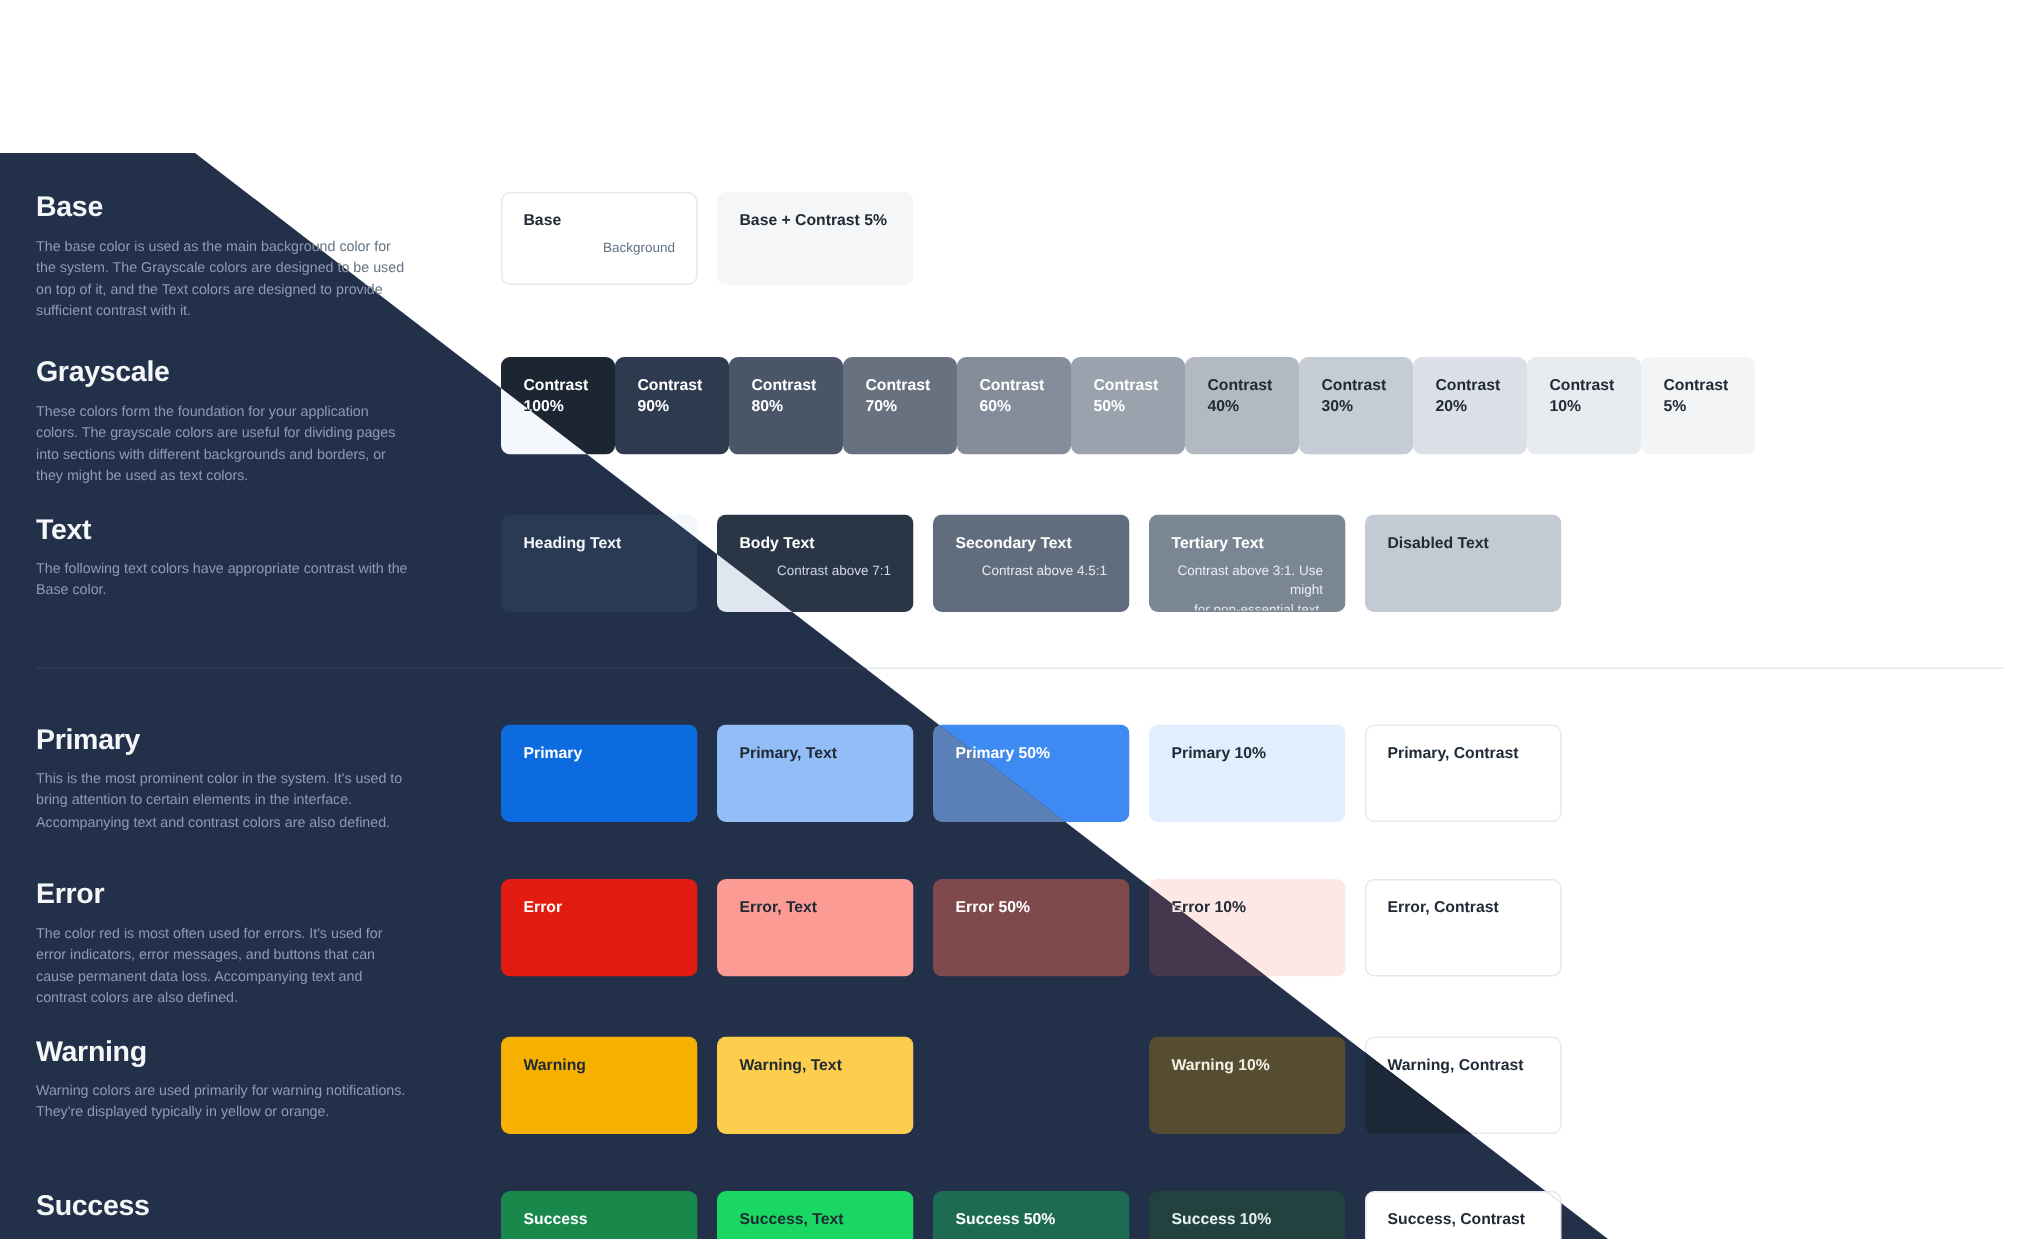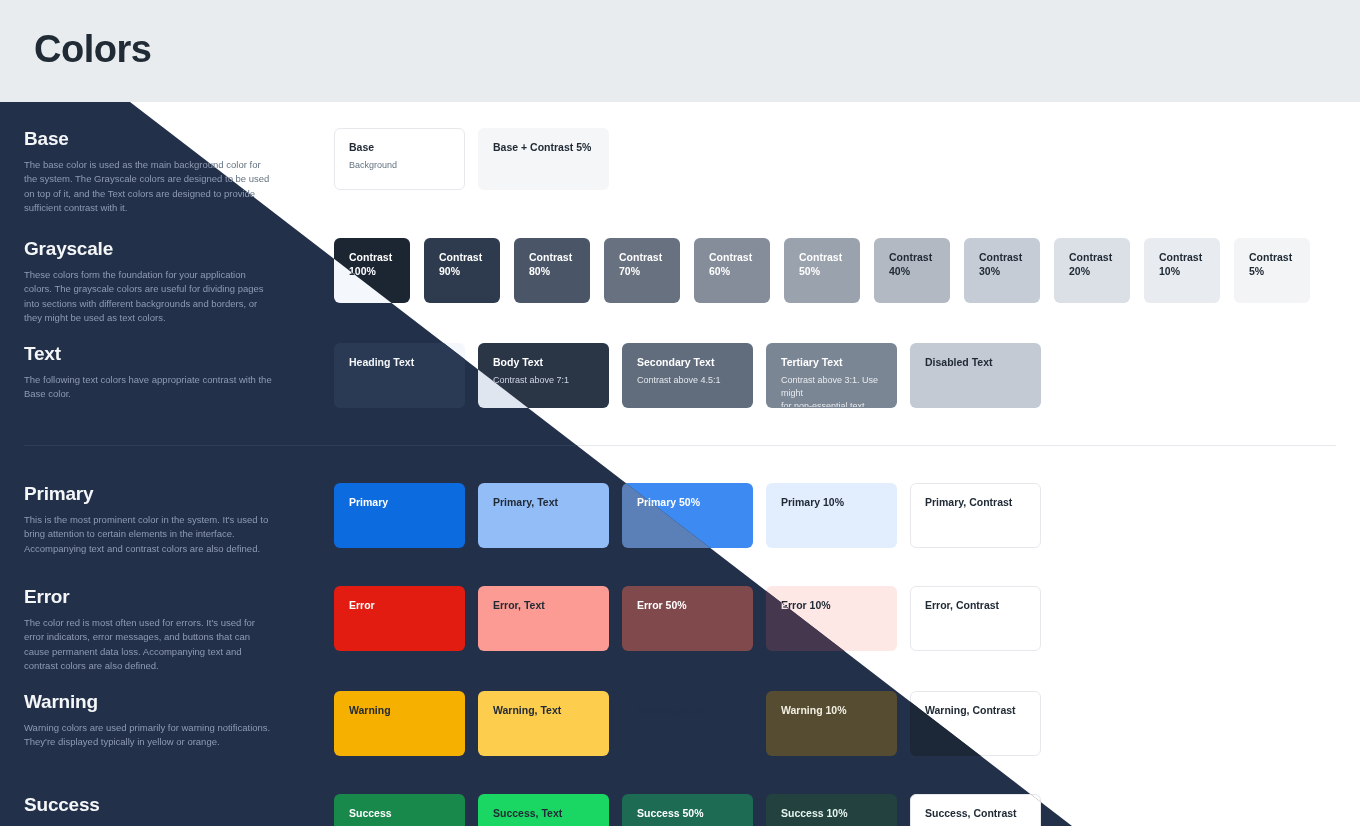--- a/index.html
+++ b/index.html
@@ -62,20 +62,21 @@
     overflow: hidden;
     flex: 0 0 auto;
   }
   .sw-title {
     font-size: 10.5px; font-weight: bold; line-height: 1.3;
     white-space: pre-line;
   }
   .sw-sub {
     font-size: 9px; line-height: 1.45; margin-top: 4px;
     white-space: pre-line;
+    text-align: right;
   }
 
   
   .divider {
     position: absolute; left: 24px; width: 1312px; height: 1px;
   }
   .light .divider { background: #e6e8eb; }
   .dark  .divider { background: #2f3d57; }
 </style>
 </head>
@@ -100,21 +101,21 @@
             <div class="swatch" style="width: 131px; height: 62px; background: rgb(244, 246, 248); border: 1px solid transparent;">
               <div class="sw-title" style="color: rgb(33, 43, 54);">Base + Contrast 5%</div>
             </div>
           </div>
         </div>
         <div class="row" style="top: 238px;">
           <div class="row-label">
             <div class="row-title">Grayscale</div>
             <div class="row-desc">These colors form the foundation for your application colors. The grayscale colors are useful for dividing pages into sections with different backgrounds and borders, or they might be used as text colors.</div>
           </div>
-          <div class="swatches" style="gap: 14px;">
+          <div class="swatches" style="">
             <div class="swatch" style="width: 76px; height: 65px; background: rgb(28, 38, 51); border: 1px solid transparent;">
               <div class="sw-title" style="color: rgb(255, 255, 255);">Contrast
 100%</div>
             </div>
             <div class="swatch" style="width: 76px; height: 65px; background: rgb(46, 59, 78); border: 1px solid transparent;">
               <div class="sw-title" style="color: rgb(255, 255, 255);">Contrast
 90%</div>
             </div>
             <div class="swatch" style="width: 76px; height: 65px; background: rgb(74, 86, 104); border: 1px solid transparent;">
               <div class="sw-title" style="color: rgb(255, 255, 255);">Contrast
@@ -462,17 +463,14 @@
               <div class="sw-title" style="color: rgb(230, 244, 238);">Success 10%</div>
             </div>
             <div class="swatch" style="width: 131px; height: 65px; background: rgb(255, 255, 255); border: 1px solid rgb(230, 232, 235);">
               <div class="sw-title" style="color: rgb(33, 43, 54);">Success, Contrast</div>
             </div>
           </div>
         </div>
       </div>
   </div>
 
-  <div class="header" style="z-index:3">
-    <div class="header-title">Colors</div>
-  </div>
 
 </div>
 
 </body></html>

